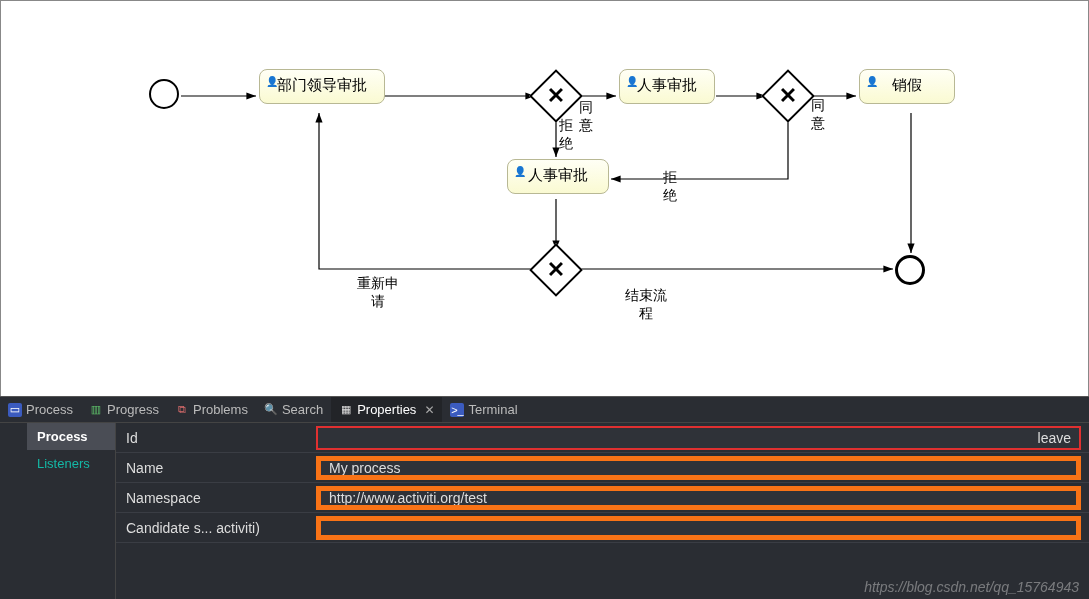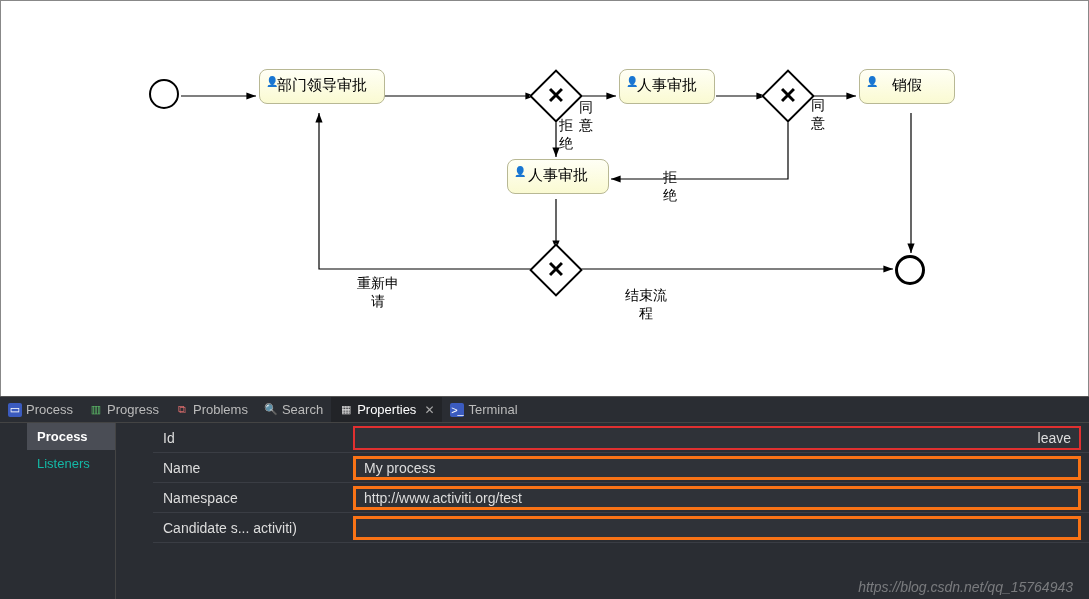--- a/index.html
+++ b/index.html
@@ -19,27 +19,27 @@
 .tab { display: flex; align-items: center; gap: 4px; padding: 0 8px; height: 100%; font-size: 13px; color: #bbb; cursor: pointer; }
 .tab.active { background: #222428; color: #fff; }
 .tab .ico { width: 14px; height: 14px; display: inline-flex; align-items: center; justify-content: center; font-size: 11px; }
 .close-x { color: #aaa; font-size: 12px; margin-left: 4px; }
 
 .propgrid { display: flex; height: calc(100% - 26px); padding-left: 27px; }
 .propnav { width: 89px; background: #2a2d33; border-right: 1px solid #444; }
 .propnav .pitem { padding: 6px 10px; font-size: 13px; color: #14b8a6; cursor: pointer; }
 .propnav .pitem.active { background: #4a4d55; color: #fff; font-weight: bold; }
 .propfields { flex: 1; padding: 0; }
-.prow { display: flex; align-items: center; height: 30px; border-bottom: 1px solid #3a3d44; margin-left: 37px; }
+.prow { display: flex; align-items: center; height: 30px; border-bottom: 1px solid #3a3d44; }
 .plabel { width: 200px; padding-left: 10px; color: #ddd; font-size: 14px; }
 .pval { flex: 1; padding-right: 8px; }
-.pval input { width: 100%; background: #2f3238; border: 3px solid #f97316; color: #ddd; padding: 3px 8px; font-size: 14px; height: 24px; }
+.pval input { width: 100%; background: #2f3238; border: 5px solid #f97316; color: #ddd; padding: 3px 8px; font-size: 14px; height: 24px; }
 .pval input.hl { border: 2px solid #e03030; text-align: right; }
 
-.watermark { position: absolute; right: 16px; bottom: 4px; color: rgba(200,200,200,.5); font-size: 14px; font-style: italic; }
+.watermark { position: absolute; right: 10px; bottom: 4px; color: rgba(200,200,200,.5); font-size: 14px; font-style: italic; }
 </style>
 </head>
 <body>
 
 <div class="canvas">
   <svg class="edges">
     <defs>
       <marker id="ah" markerWidth="10" markerHeight="10" refX="8" refY="3" orient="auto">
         <path d="M0,0 L8,3 L0,6 Z" fill="#000"></path>
       </marker>

